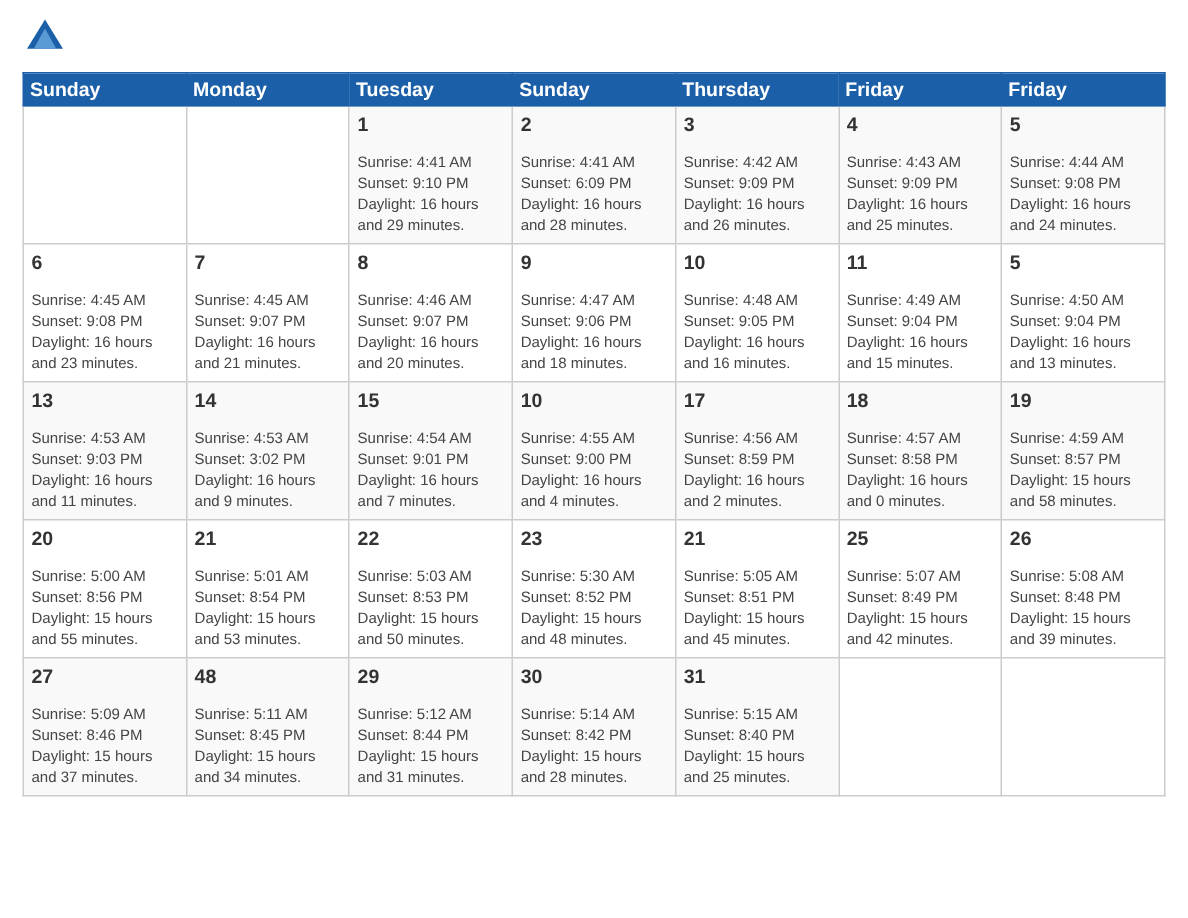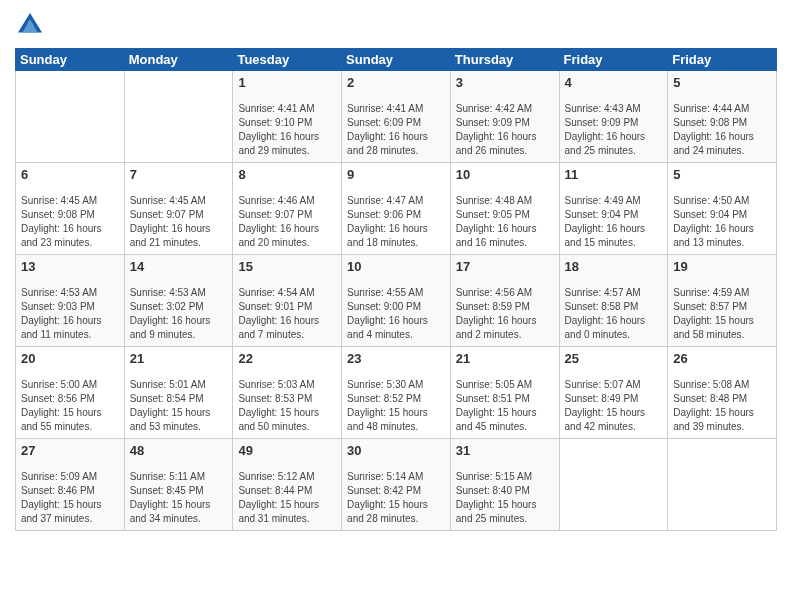--- a/index.html
+++ b/index.html
@@ -330,21 +330,21 @@
 and 37 minutes.</div>
         </td>
         <td>
           <span class="day-number">48</span>
           <div class="cell-info">Sunrise: 5:11 AM
 Sunset: 8:45 PM
 Daylight: 15 hours
 and 34 minutes.</div>
         </td>
         <td>
-          <span class="day-number">49</span>
+          <span class="day-number">29</span>
           <div class="cell-info">Sunrise: 5:12 AM
 Sunset: 8:44 PM
 Daylight: 15 hours
 and 31 minutes.</div>
         </td>
         <td>
           <span class="day-number">30</span>
           <div class="cell-info">Sunrise: 5:14 AM
 Sunset: 8:42 PM
 Daylight: 15 hours

